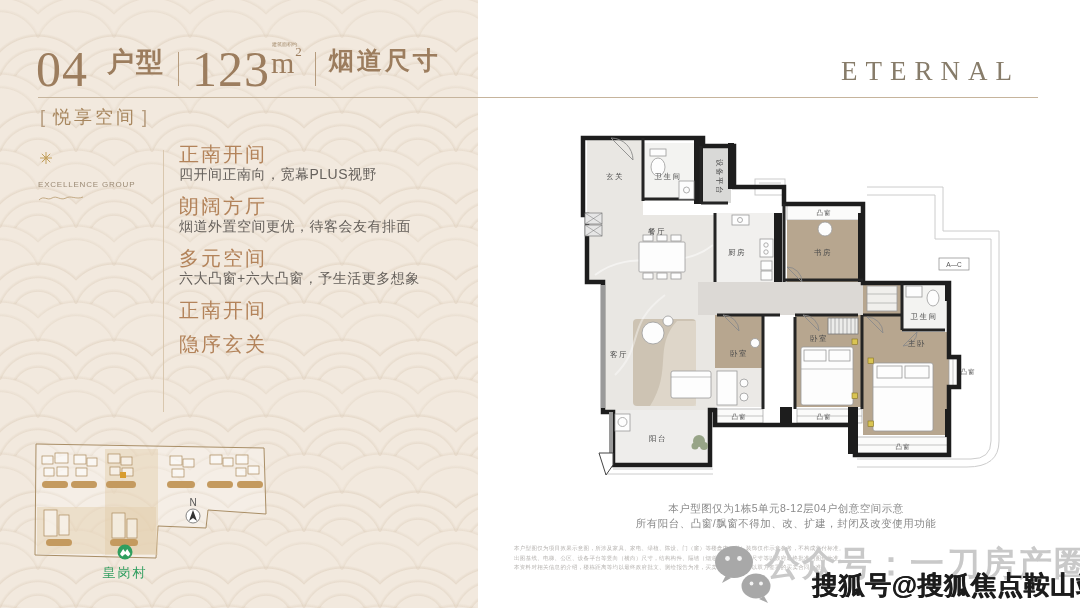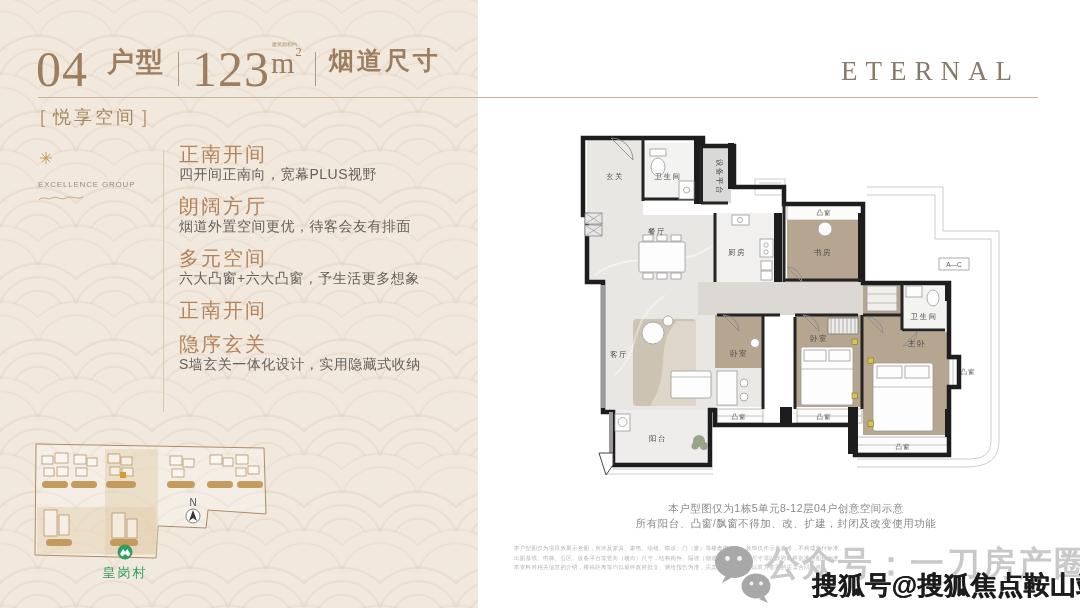--- a/index.html
+++ b/index.html
@@ -99,21 +99,20 @@
     </div>
   <div class="feature">
       <div class="f-title">多元空间</div>
       <div class="f-desc">六大凸窗+六大凸窗，予生活更多想象</div>
     </div>
   <div class="feature">
       <div class="f-title">正南开间</div>
     </div>
   <div class="feature">
       <div class="f-title">隐序玄关</div>
-      <div class="f-desc">S墙玄关一体化设计，实用隐藏式收纳</div>
     </div>
 </div>
 
 <div class="sitemap">
 <svg width="300" height="175" viewBox="0 0 300 175">
   <path d="M28,16 L256,20 L258,86 L200,82 L198,100 L150,98 L148,130 L27,127 Z" fill="rgba(255,255,255,0.25)" stroke="#a98e66" stroke-width="1"></path>
   <rect x="97" y="21" width="53" height="106" fill="#e2cda9" opacity=".45"></rect>
   <rect x="29" y="79" width="119" height="47" fill="#e2cda9" opacity=".45"></rect>
   <g stroke="#ab8a5c" stroke-width=".7" fill="rgba(255,255,255,0.5)">
     <rect x="34" y="28" width="11" height="8"></rect>

